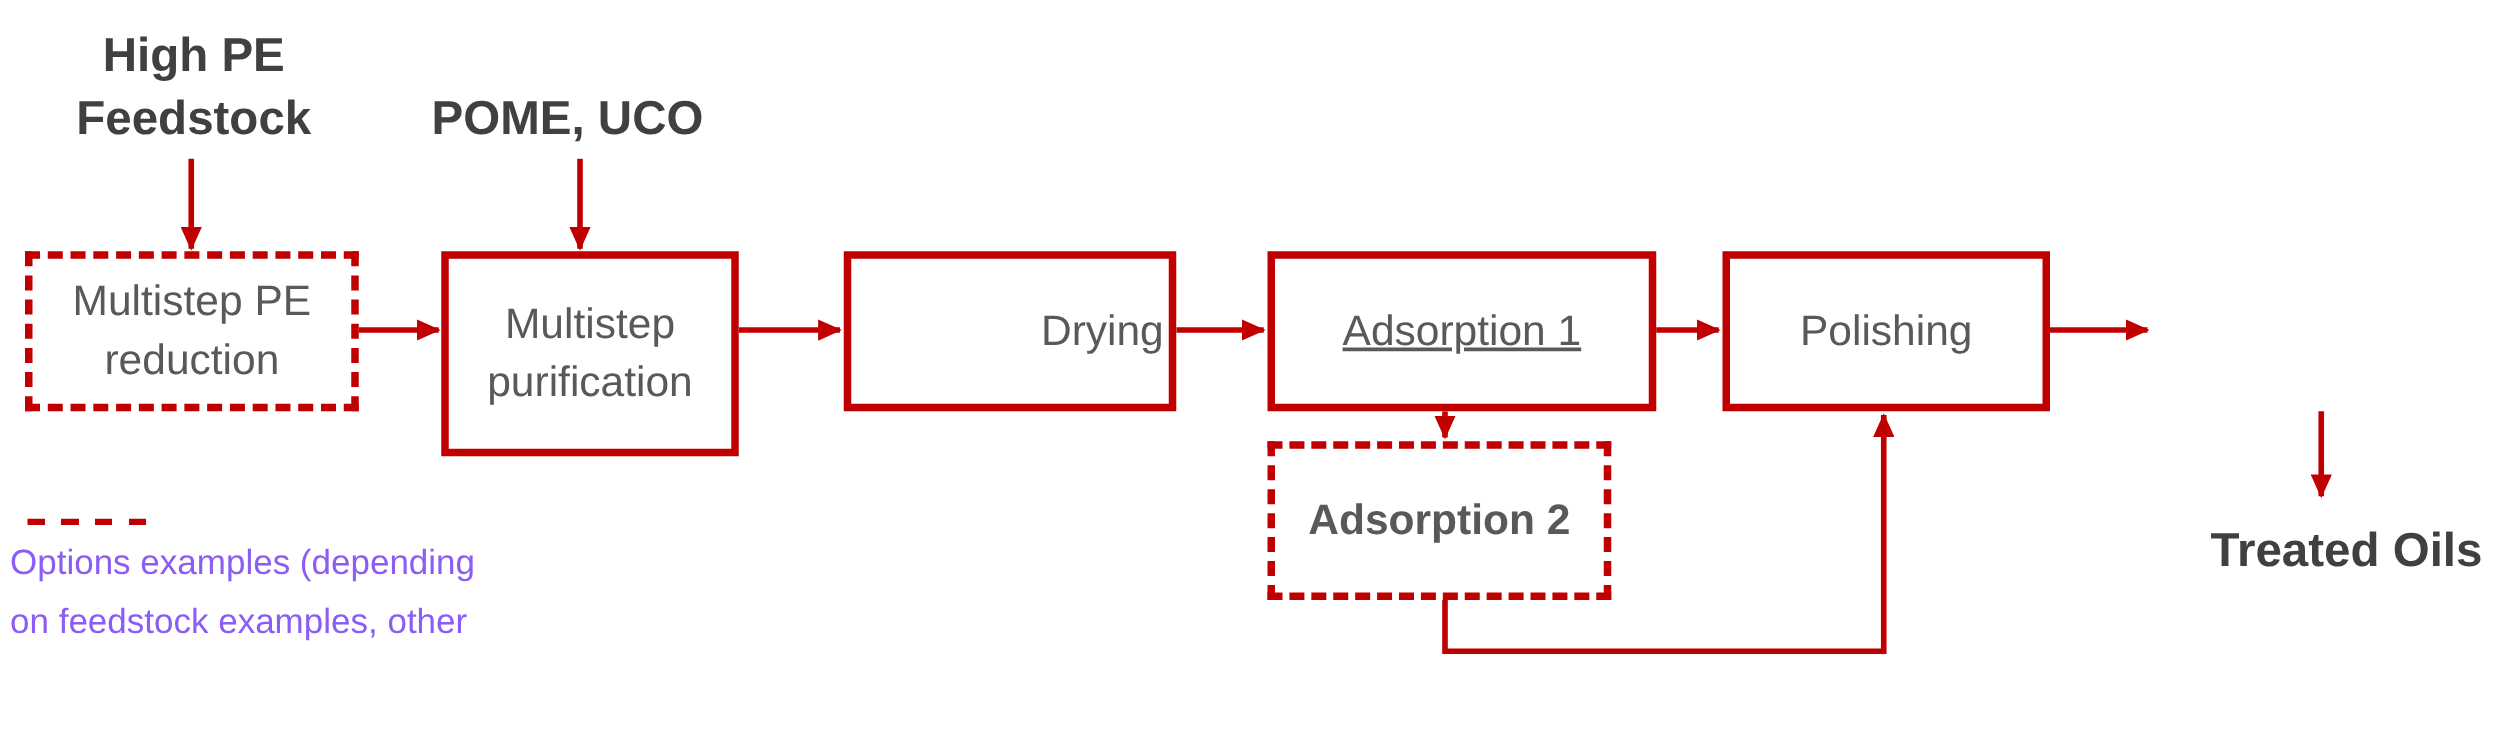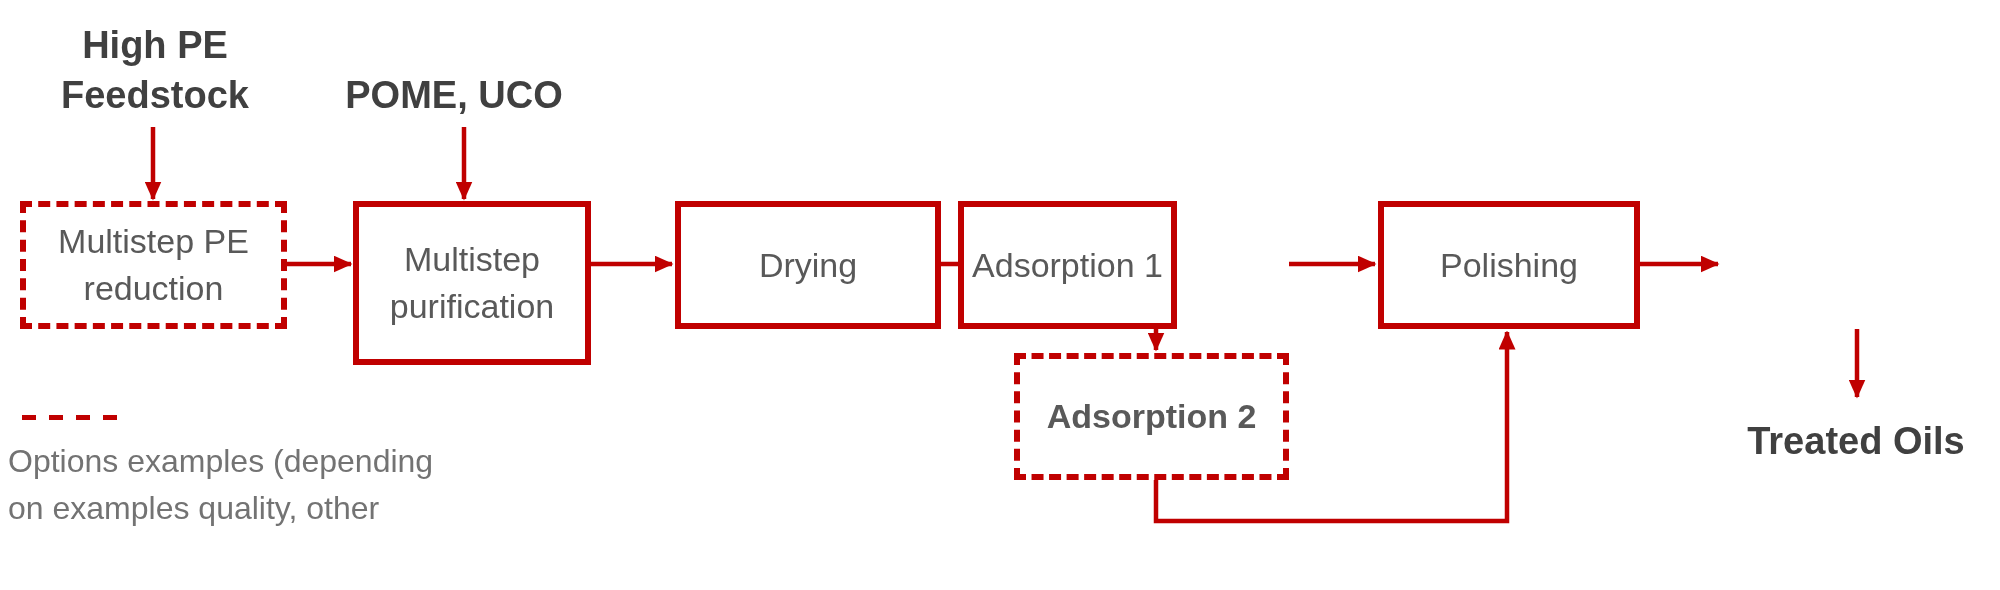--- a/index.html
+++ b/index.html
@@ -43,25 +43,24 @@
   }
   .legend-dash {
     position: absolute;
     left: 22px; top: 415px;
     width: 95px; height: 5px;
     background: repeating-linear-gradient(90deg, #C00000 0 14px, transparent 14px 27px);
   }
   .legend-text {
     position: absolute;
     left: 8px; top: 426px;
-    color: #737373;
-    font-size: 32px;
+    color: #8b5cf6;
+    font-size: 28px;
     line-height: 47px;
     white-space: nowrap;
-    margin-top: 12px;
   }
 </style>
 </head>
 <body>
 
 <div class="canvas">
 
   <svg class="arrow-layer" viewBox="0 0 2000 590" xmlns="http://www.w3.org/2000/svg">
     <defs>
       <marker id="ah" viewBox="0 0 19 17" refX="17.5" refY="8.5" markerWidth="19" markerHeight="17" markerUnits="userSpaceOnUse" orient="auto">
@@ -85,39 +84,39 @@
   <div class="flow-label" style="left:324px; top:70px; width:260px;">POME, UCO</div>
 
   <div class="box dashed" style="left:20px; top:201px; width:267px; height:128px;">
     <span>Multistep PE reduction</span>
   </div>
 
   <div class="box" style="left:353px; top:201px; width:238px; height:164px;">
     <span>Multistep purification</span>
   </div>
 
-  <div class="box" style="left:675px; top:201px; width:266px; height:128px;">
+  <div class="box" style="left:675px; top:201px; width:266px; height:128px;justify-content:flex-end;">
     <span>Drying</span>
   </div>
 
-  <div class="box" style="left:958px; top:201px; width:219px; height:128px;">
+  <div class="box" style="left:1014px; top:201px; width:311px; height:128px;text-decoration:underline;">
     <span>Adsorption 1</span>
   </div>
 
   <div class="box" style="left:1378px; top:201px; width:262px; height:128px;text-align:center;">
     <span>Polishing</span>
   </div>
 
 
   <div class="box dashed" style="left:1014px; top:353px; width:275px; height:127px;font-weight:bold;">
     <span>Adsorption 2</span>
   </div>
 
-  <div class="flow-label" style="left:1726px; top:416px; width:260px;">Treated Oils</div>
+  <div class="flow-label" style="left:1726px; top:416px; width:260px;text-align:right;">Treated Oils</div>
 
   <div class="legend-dash"></div>
 
   <div class="legend-text">
     <div>Options examples (depending</div>
-    <div>on examples quality, other</div>
+    <div>on feedstock examples, other</div>
   </div>
 
 </div>
 
 </body></html>

